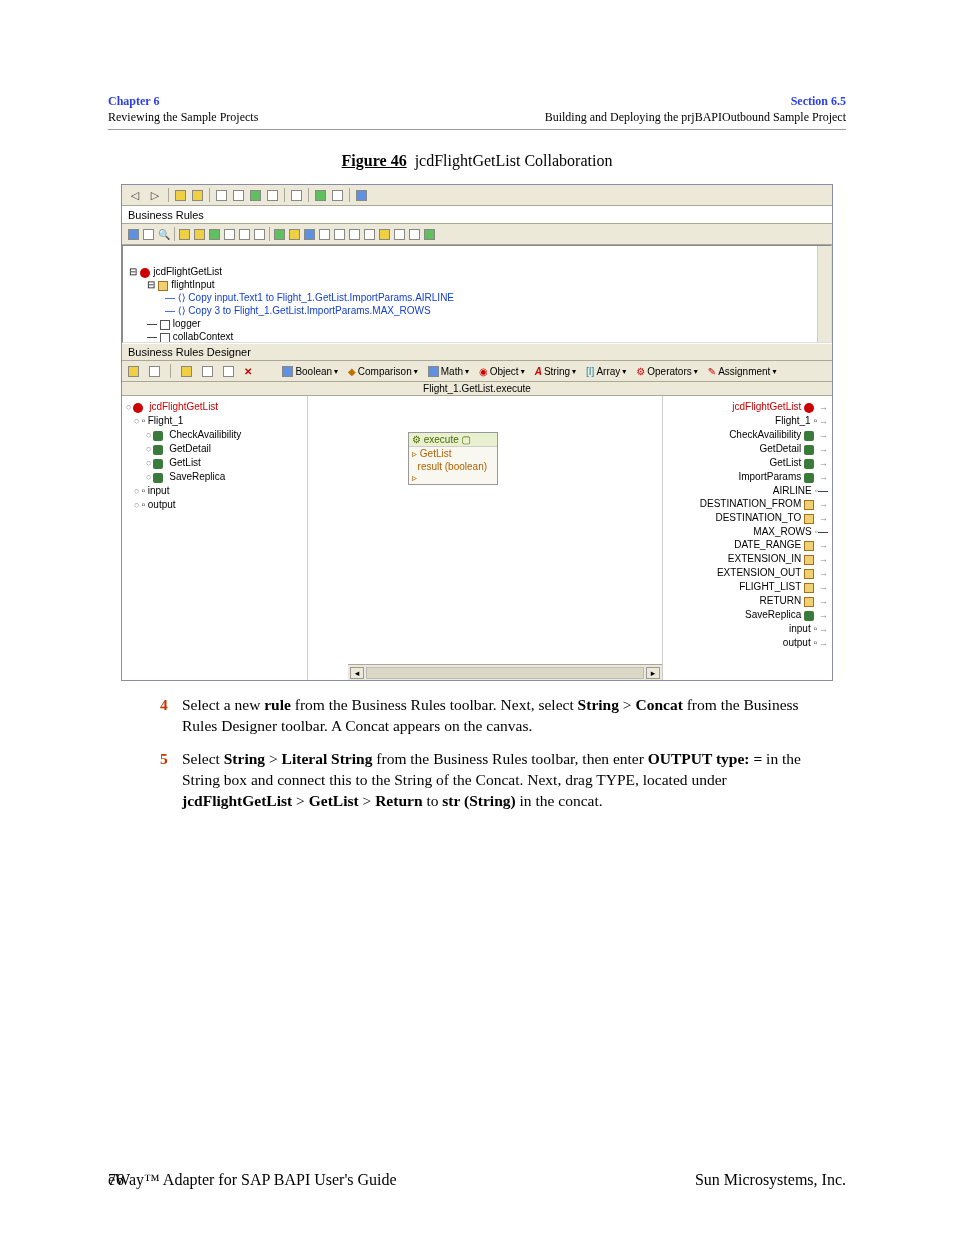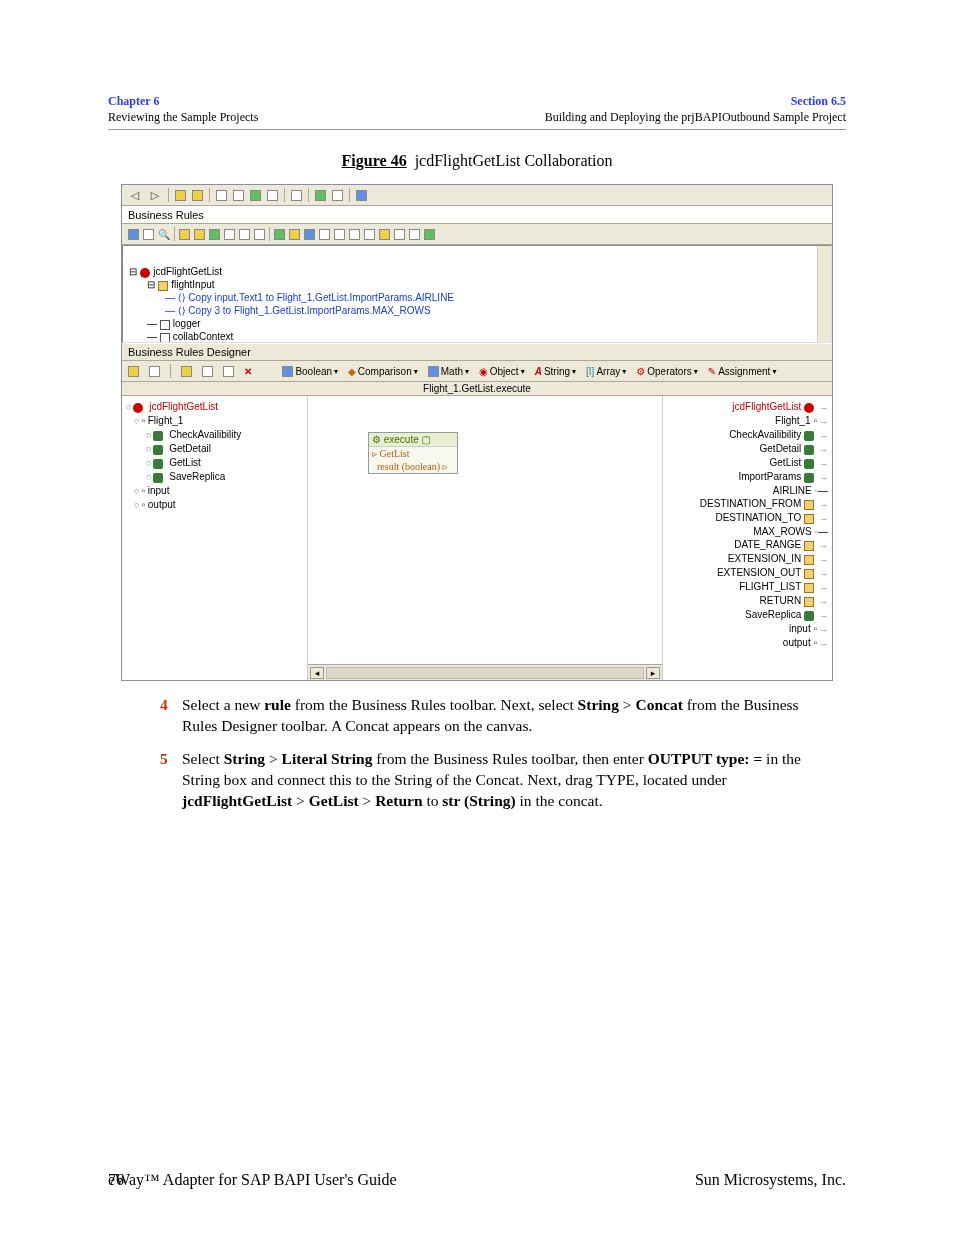--- a/index.html
+++ b/index.html
@@ -124,41 +124,42 @@
     border-right: 1px solid #ccc;
     background: #fff;
     padding: 4px 4px;
     font-size: 10px;
     line-height: 13px;
   }
   .ss-center-panel {
     flex: 1;
     position: relative;
     background: #fff;
+    margin-left: 40px;
   }
   .ss-right-panel {
     width: 170px;
     border-left: 1px solid #ccc;
     background: #fff;
     padding: 4px 4px;
     font-size: 10px;
     line-height: 13px;
     text-align: right;
   }
   .node-red { color: #c00; }
   .node-box {
     position: absolute;
     top: 36px; left: 60px;
     border: 1px solid #999;
     background: #f8f8f0;
     font-size: 10px;
     width: 90px;
   }
   .node-box .title { background: #e8f0d0; border-bottom:1px solid #ccc; padding:1px 3px; color:#4a6b00;}
-  .node-box .row { padding: 1px 3px; color:#b35f00;font-family:Liberation Serif, serif;}
+  .node-box .row { padding: 1px 3px; color:#b35f00;}
   .ss-hscroll {
     background: #ece9d8;
     border-top: 1px solid #aca899;
     height: 16px;
     display:flex; align-items:center; justify-content:space-between;
     padding: 0 2px;
   }
   .ss-hscroll .track { flex:1; margin:0 2px; height:12px; background:#dcd8c8; border:1px solid #bbb;}
   .arrow-box { width:14px; height:12px; border:1px solid #999; background:#ece9d8; display:flex;align-items:center;justify-content:center;font-size:9px;}
 

